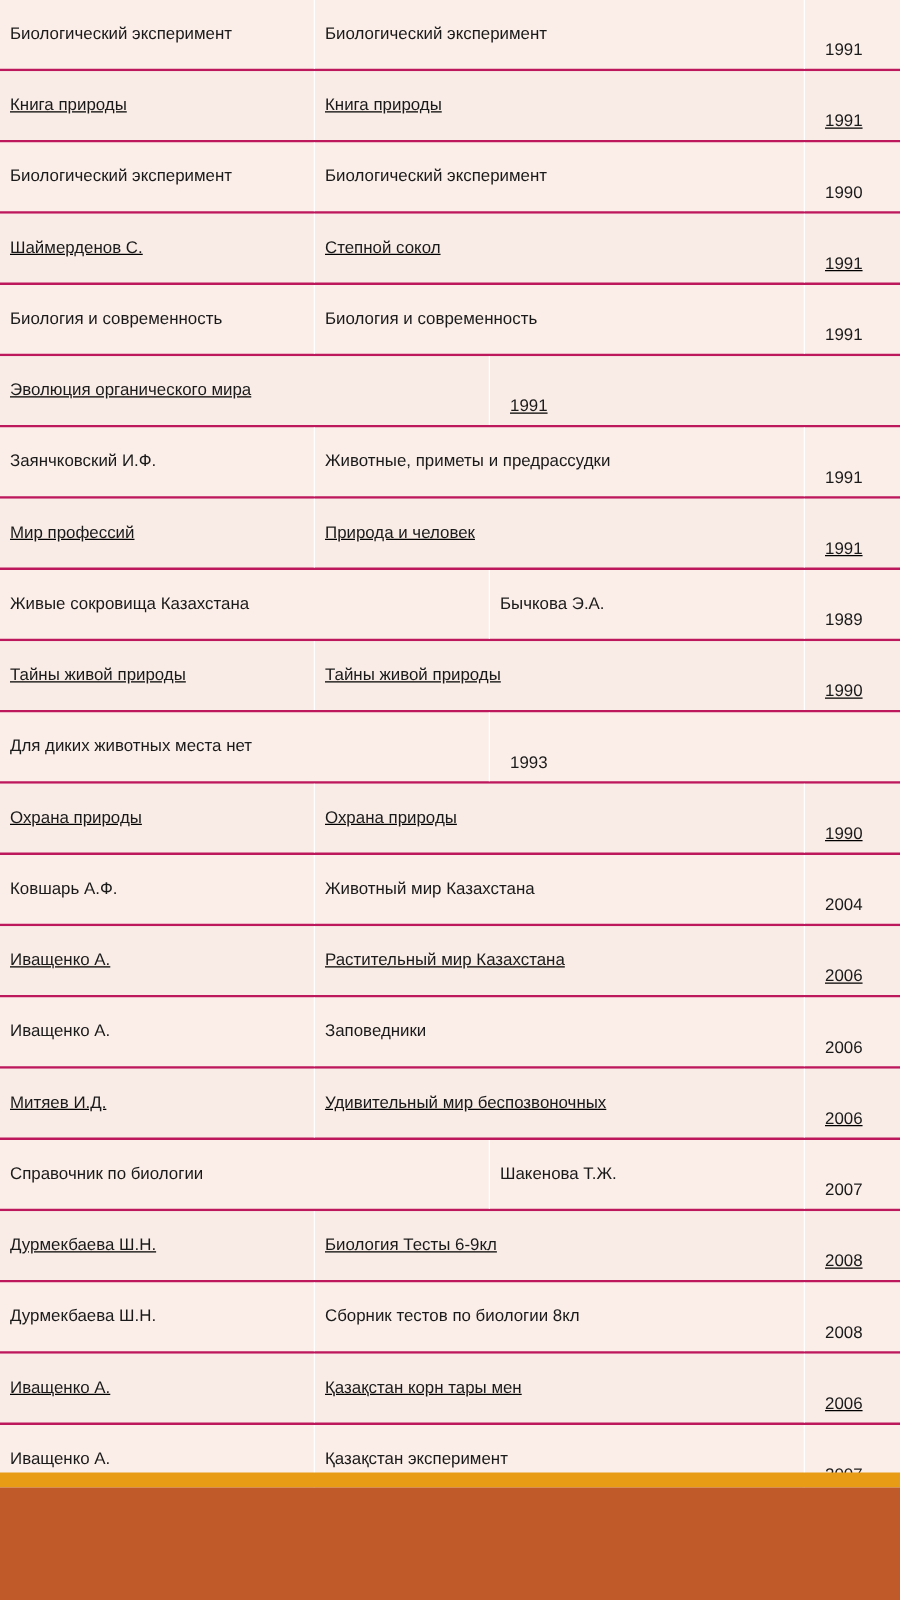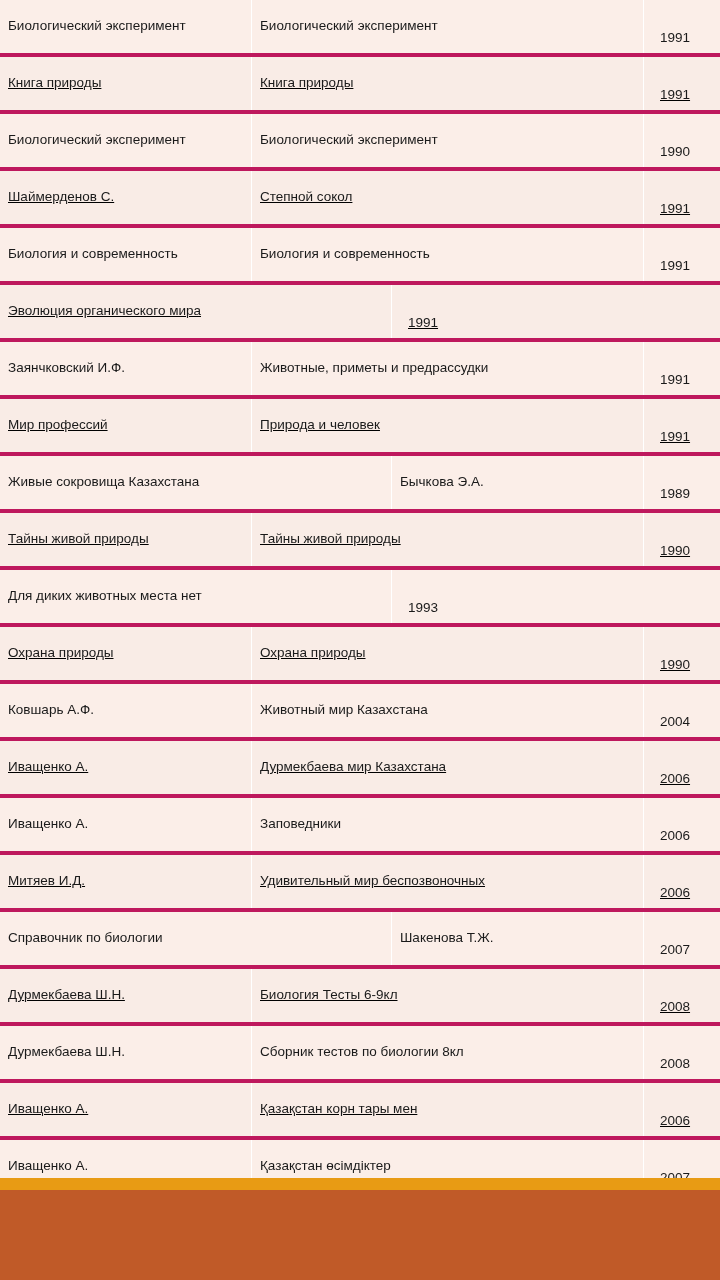--- a/index.html
+++ b/index.html
@@ -23,21 +23,21 @@
     position: absolute;
     top: 0;
     left: 0;
     width: 720px;
   }
   .row {
     display: flex;
     align-items: stretch;
     width: 720px;
     box-sizing: border-box;
-    border-bottom: 4px solid #be185d;
+    border-bottom: 2px solid #be185d;
   }
   .row.odd  { background: #fbeee8; }
   .row.even { background: #f9ece6; text-decoration: underline; }
 
   .cell {
     box-sizing: border-box;
     padding: 0 8px;
     font-size: 13.5px;
     color: #1a1a1a;
     line-height: 1.25;
@@ -145,21 +145,21 @@
         <div class="cell title">Охрана природы</div>
         <div class="cell year">1990</div>
       </div>
       <div class="row row-h57 odd">
         <div class="cell author">Ковшарь А.Ф.</div>
         <div class="cell title">Животный мир Казахстана</div>
         <div class="cell year">2004</div>
       </div>
       <div class="row row-h57 even">
         <div class="cell author">Иващенко А.</div>
-        <div class="cell title">Дурмекбаева мир Казахстана</div>
+        <div class="cell title">Растительный мир Казахстана</div>
         <div class="cell year">2006</div>
       </div>
       <div class="row row-h57 odd">
         <div class="cell author">Иващенко А.</div>
         <div class="cell title">Заповедники</div>
         <div class="cell year">2006</div>
       </div>
       <div class="row row-h57 even">
         <div class="cell author">Митяев И.Д.</div>
         <div class="cell title">Удивительный мир беспозвоночных</div>
@@ -180,21 +180,21 @@
         <div class="cell title">Сборник тестов по биологии 8кл</div>
         <div class="cell year">2008</div>
       </div>
       <div class="row row-h57 even">
         <div class="cell author">Иващенко А.</div>
         <div class="cell title">Қазақстан корн тары мен</div>
         <div class="cell year">2006</div>
       </div>
       <div class="row row-h57 odd">
         <div class="cell author">Иващенко А.</div>
-        <div class="cell title">Қазақстан өсімдіктер</div>
+        <div class="cell title">Қазақстан эксперимент</div>
         <div class="cell year">2007</div>
       </div>
     </div>
 
   <div class="footer-band footer-gold"></div>
   <div class="footer-band footer-orange"></div>
 
 </div>
 
 </body></html>

